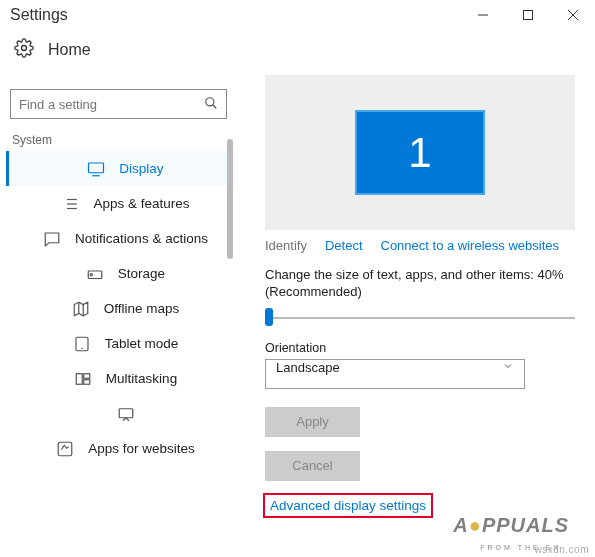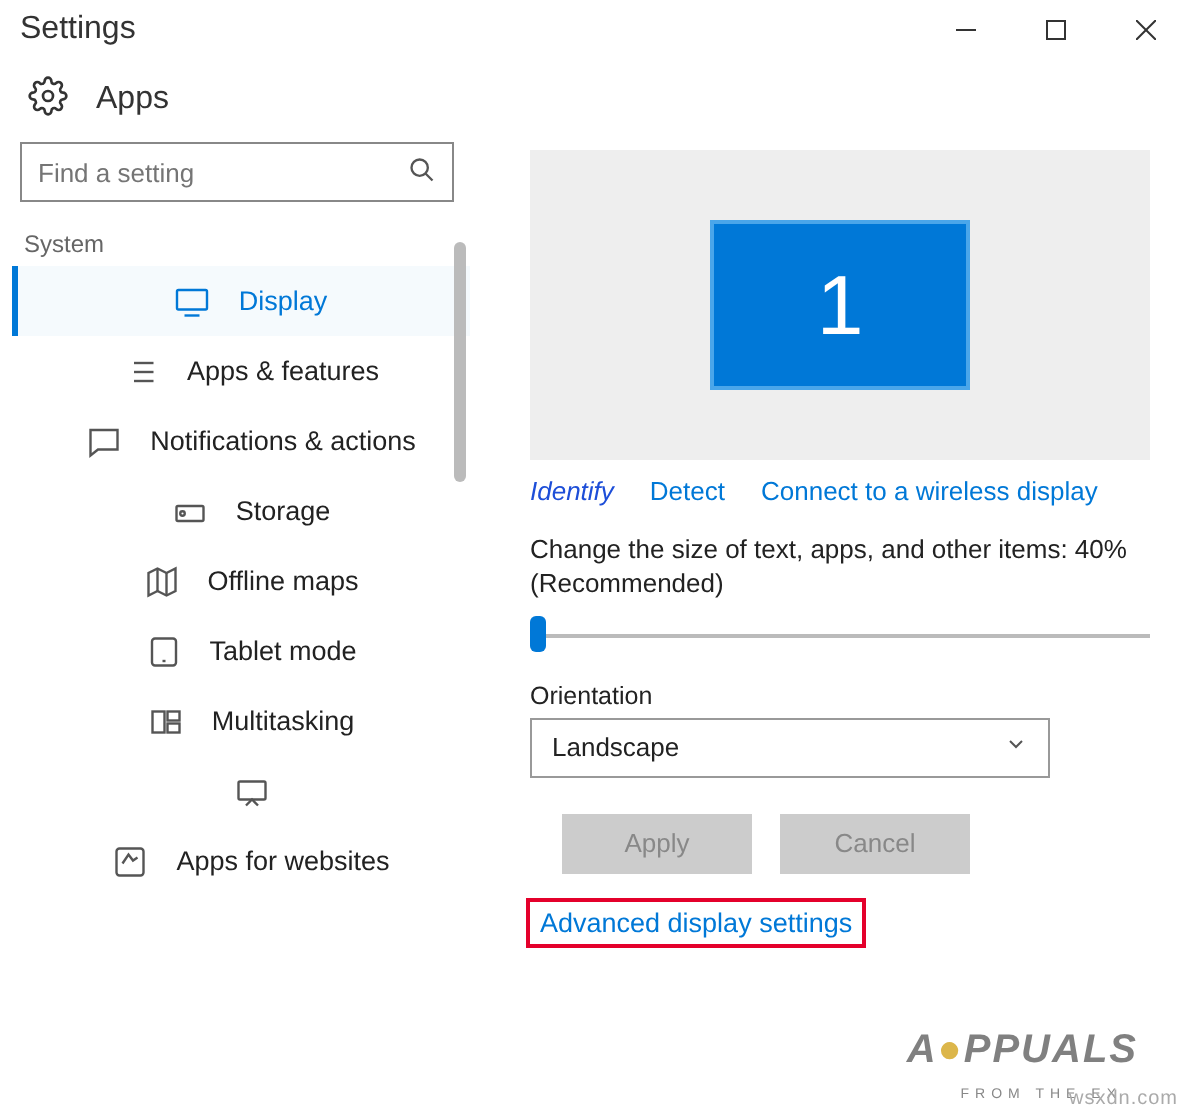--- a/index.html
+++ b/index.html
@@ -14,49 +14,49 @@
 
   
   .header { display: flex; align-items: center; padding: 8px 14px 10px 14px; gap: 14px; }
   .header .gear { color: #333; }
   .header .home { font-size: 16px; font-weight: 400; color: #333; }
 
   
   .body { display: flex; height: calc(100% - 30px - 40px); }
 
   
-  .sidebar { width: 235px; padding: 0 0 0 6px; overflow-y: hidden; position: relative; }
+  .sidebar { width: 235px; padding: 0 0 0 6px; overflow-y: hidden; position: relative; margin-top: 18px; }
   .search-wrap { padding: 0 8px 8px 4px; }
   .search { width: 100%; border: 1px solid #888; height: 30px; display:flex; align-items:center; padding:0 8px; }
   .search input { flex:1; border:none; outline:none; font-size: 13px; color:#666; background:transparent; }
   .search .sicn { color:#555; }
   .section-label { font-size: 12px; color: #666; padding: 6px 0 4px 6px; }
   .nav { list-style: none; }
   .nav li { display:flex; align-items:center; gap: 14px; height: 35px; padding: 0 0 0 10px; cursor:pointer; font-size: 13.5px; color:#222;justify-content:center; }
   .nav li.selected { color: #0078d7; border-left: 3px solid #0078d7; padding-left: 7px; background: rgba(0,120,215,0.04);}
   .nav li .icn { width: 18px; height:18px; display:flex; align-items:center; justify-content:center; color:#555; flex-shrink:0;}
   .nav li.selected .icn { color:#0078d7; }
   .scrollbar { position:absolute; right:2px; top:50px; width:6px; height:120px; background:#bbb; border-radius:3px;}
 
   
   .main { flex:1; padding: 4px 20px 10px 30px; overflow:hidden;}
   .main h1 { font-size: 22px; font-weight:400; margin-bottom: 16px; }
   .preview { background:#eee; height: 155px; display:flex; align-items:center; justify-content:center; margin-bottom:8px; }
   .monitor { width: 130px; height: 85px; background:#0078d7; color:#fff; display:flex; align-items:center; justify-content:center; font-size: 42px; font-weight:300; border:2px solid #4aa6ea; }
   .link-row { display:flex; gap: 18px; font-size:13px; margin: 4px 0 14px 0; }
-  .link-row .lbl { color:#1d4ed8;font-style:italic; }
+  .link-row .lbl { color:#737373; }
   .link-row .lnk { color:#0078d7; cursor:pointer; }
   .scale-label { font-size:13px; line-height:1.3; margin-bottom: 2px;}
   .slider-track { position:relative; height:20px; margin: 6px 0 14px 0; }
   .slider-track .rail { position:absolute; left:0; right:0; top:50%; height:2px; background:#bbb; }
   .slider-track .thumb { position:absolute; left:0; top:1px; width:8px; height:18px; background:#0078d7; border-radius:3px; }
   .field-label { font-size:12.5px; margin-bottom:4px; }
-  .select { border:1px solid #999; height:30px; display:flex; align-items:center; padding:0 10px; justify-content:space-between; width: 260px; cursor:pointer;}
+  .select { border:1px solid #999; height:30px; display:flex; padding:0 10px; justify-content:space-between; width: 260px; cursor:pointer;}
   .select .chev { color:#555; }
-  .btn-row { display:flex; gap: 14px; margin: 18px 0 14px 16px;}
+  .btn-row { display:flex; gap: 14px; margin: 18px 0 14px 0; flex-direction: column;}
   .btn { width:95px; height:30px; background:#ccc; color:#888; display:flex;align-items:center;justify-content:center; font-size:13px; cursor:default;}
   .adv { display:inline-block; color:#0078d7; font-size:13.5px; padding:3px 5px; outline: 2px solid #e4002b; cursor:pointer;}
 
   
   .wm { position:absolute; right:6px; bottom:2px; font-size:10px; color:#aaa; letter-spacing:0.5px;}
   .wm2 { position:absolute; right:26px; bottom:20px; font-size:20px; font-weight:800; color:rgba(60,60,60,0.65); font-style:italic; letter-spacing:1px; }
   .wm2 .o { color:#dcb64a; }
   .wm3 { position:absolute; right:34px; bottom:6px; font-size:7px; color:#888; letter-spacing:3px;}
 </style>
 </head>
@@ -84,21 +84,21 @@
   </div>
 </div>
 
 <div class="header">
   <span class="gear">
     <svg width="20" height="20" viewBox="0 0 24 24" fill="none" stroke="currentColor" stroke-width="1.6">
         <circle cx="12" cy="12" r="3"></circle>
         <path d="M19.4 15a1.7 1.7 0 0 0 .34 1.87l.06.06a2 2 0 1 1-2.83 2.83l-.06-.06a1.7 1.7 0 0 0-1.87-.34 1.7 1.7 0 0 0-1 1.56V21a2 2 0 1 1-4 0v-.09A1.7 1.7 0 0 0 9 19.4a1.7 1.7 0 0 0-1.87.34l-.06.06a2 2 0 1 1-2.83-2.83l.06-.06A1.7 1.7 0 0 0 4.6 15a1.7 1.7 0 0 0-1.56-1H3a2 2 0 1 1 0-4h.09A1.7 1.7 0 0 0 4.6 9a1.7 1.7 0 0 0-.34-1.87l-.06-.06A2 2 0 1 1 7.03 4.24l.06.06A1.7 1.7 0 0 0 9 4.6a1.7 1.7 0 0 0 1-1.56V3a2 2 0 1 1 4 0v.09c0 .67.39 1.27 1 1.51a1.7 1.7 0 0 0 1.87-.34l.06-.06a2 2 0 1 1 2.83 2.83l-.06.06A1.7 1.7 0 0 0 19.4 9c.24.61.84 1 1.51 1H21a2 2 0 1 1 0 4h-.09a1.7 1.7 0 0 0-1.51 1z"></path>
       </svg>
   </span>
-  <span class="home">Apps</span>
+  <span class="home">Home</span>
 </div>
 
 <div class="body">
 
   <div class="sidebar">
     <div class="search-wrap">
       <div class="search">
         <input placeholder="Find a setting" style="">
         <span class="sicn">
           <svg width="14" height="14" viewBox="0 0 24 24" fill="none" stroke="currentColor" stroke-width="2">
@@ -201,21 +201,21 @@
 
   <div class="main">
     <div class="preview">
       <div class="monitor">
         <span>1</span>
       </div>
     </div>
     <div class="link-row">
       <span class="lbl">Identify</span>
       <span class="lnk">Detect</span>
-      <span class="lnk">Connect to a wireless display</span>
+      <span class="lnk">Connect to a wireless websites</span>
     </div>
     <div class="scale-label">Change the size of text, apps, and other items: 40% (Recommended)</div>
     <div class="slider-track">
       <div class="rail"></div>
       <div class="thumb"></div>
     </div>
     <div class="field-label">Orientation</div>
     <div class="select">
       <span>Landscape</span>
       <span class="chev">

